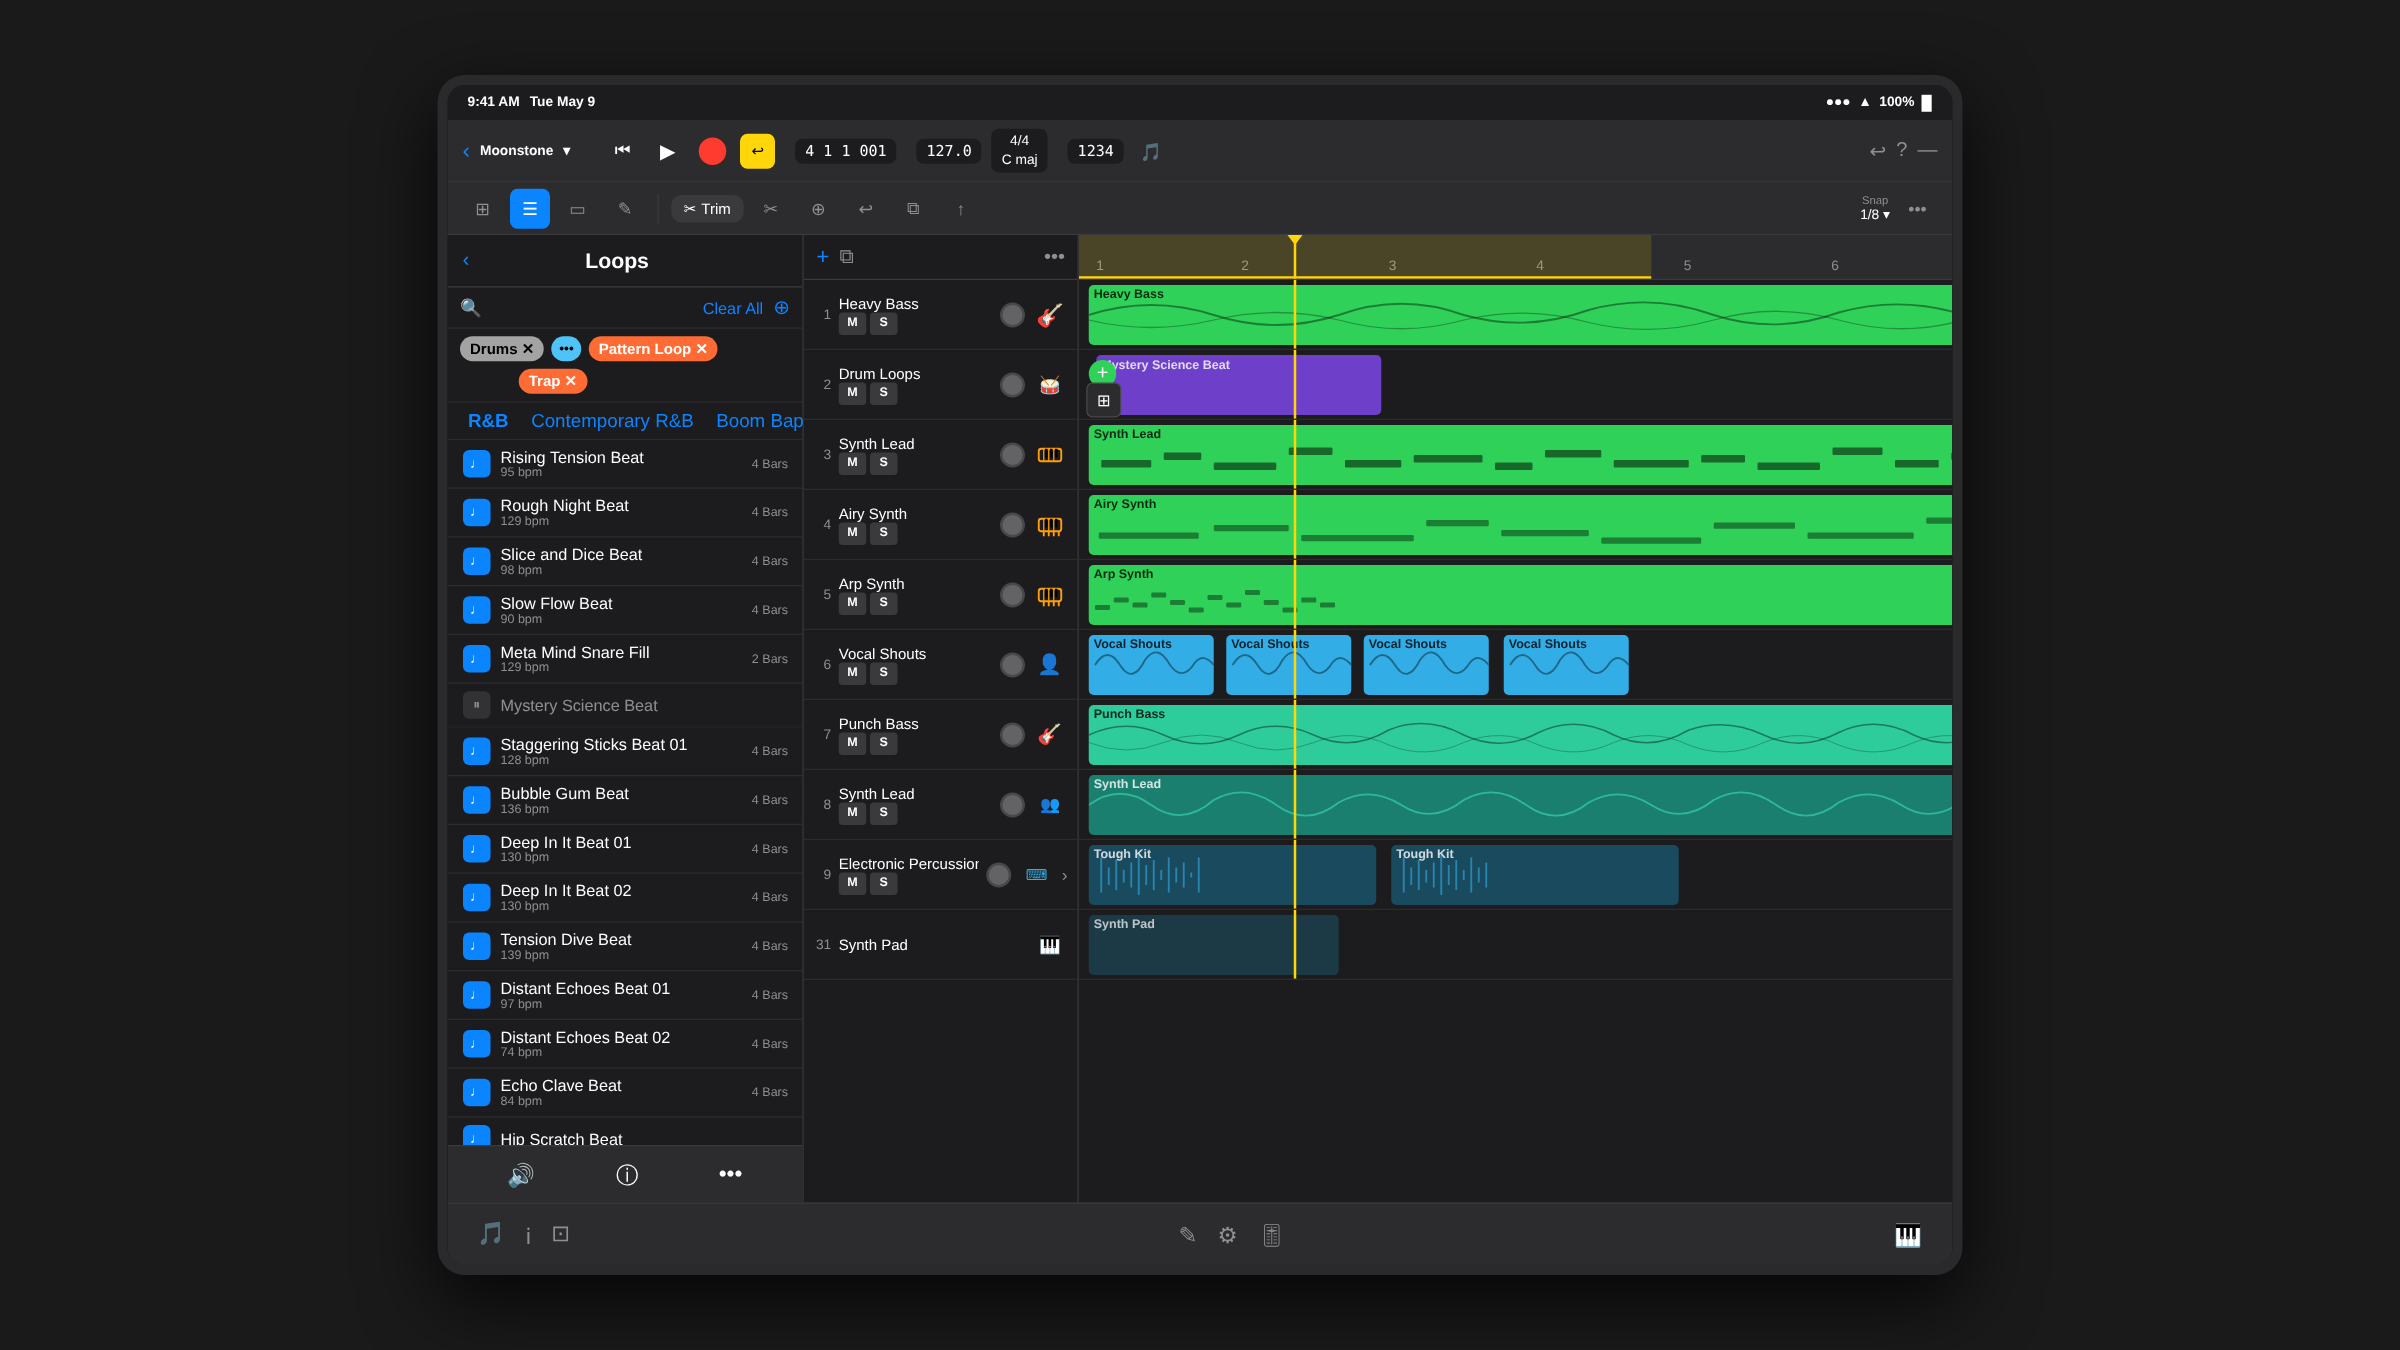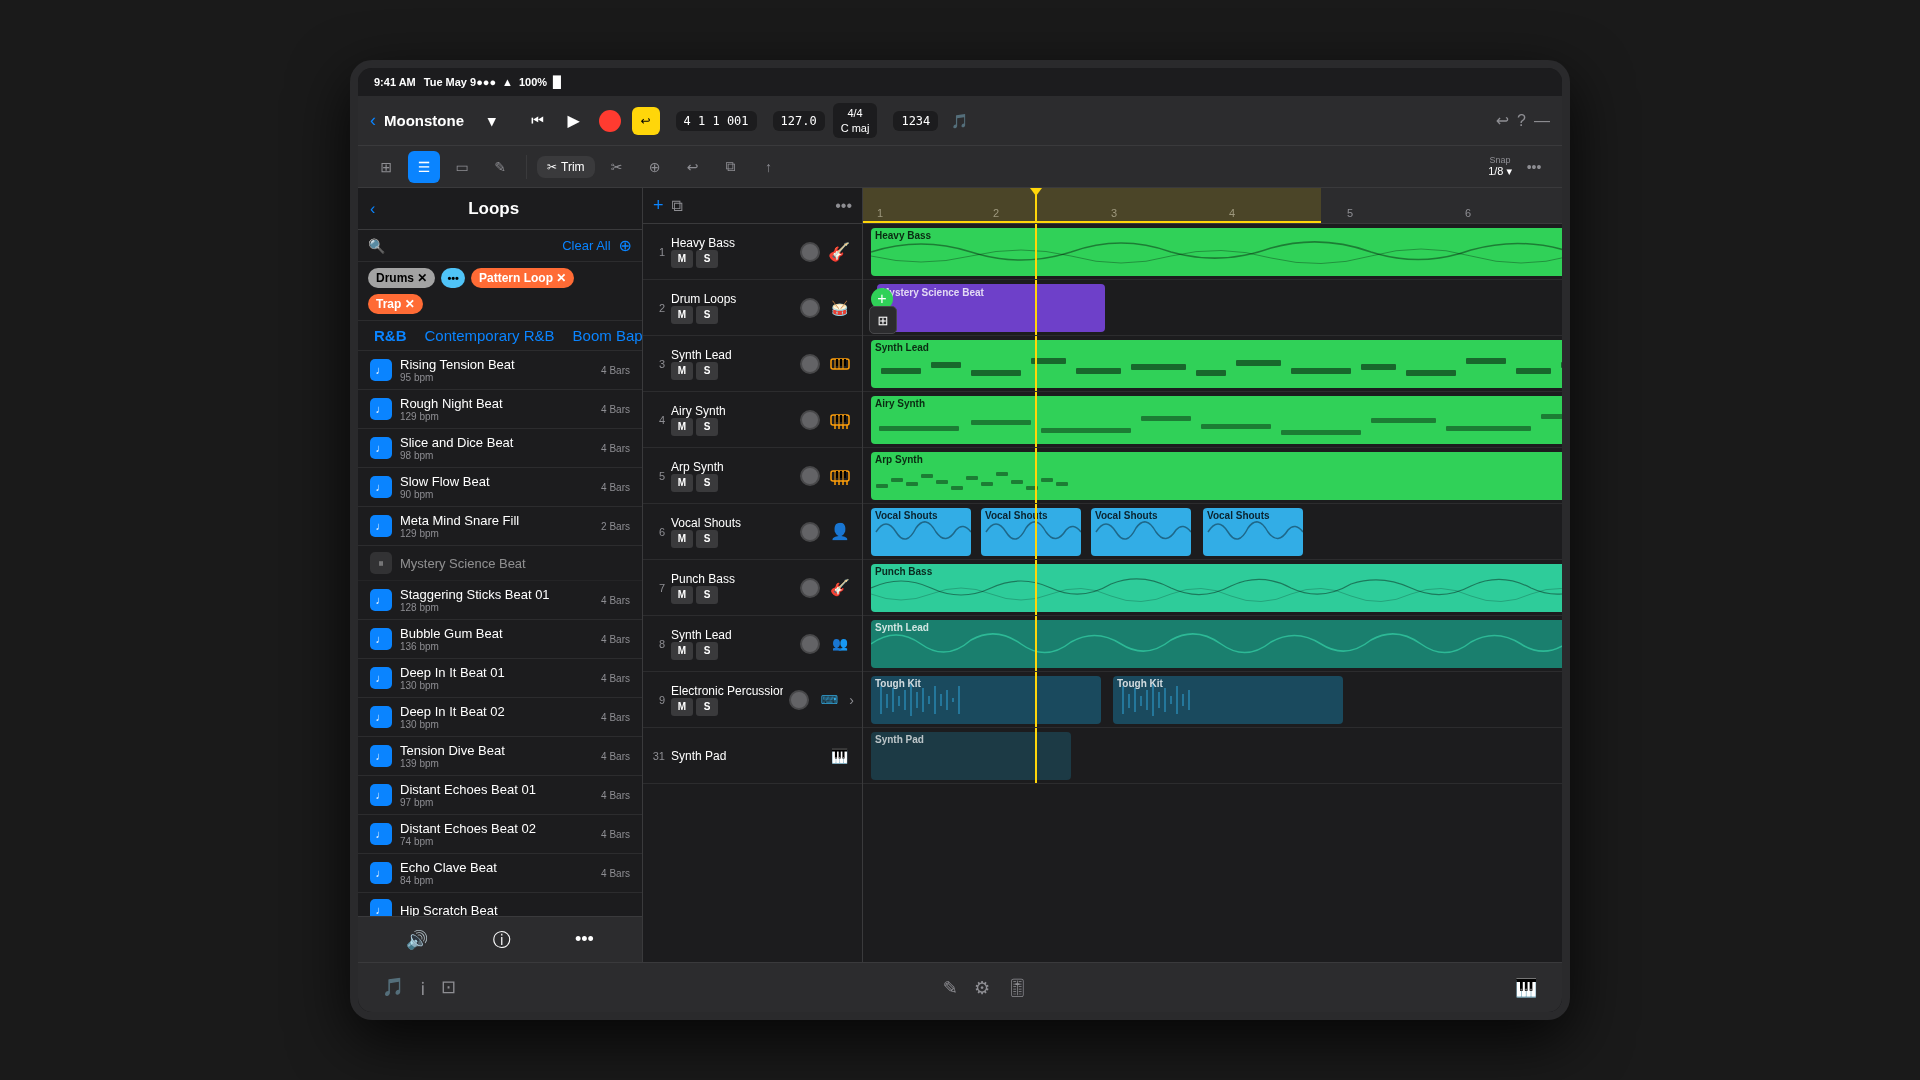--- a/index.html
+++ b/index.html
@@ -21,21 +21,21 @@
       border: 8px solid #2a2a2c;
       position: relative;
       overflow: hidden;
       box-shadow: 0 20px 60px rgba(0,0,0,0.8);
     }
     .status-bar {
       height: 28px;
       background: #1c1c1e;
       display: flex;
       align-items: center;
-      justify-content: flex-start;
+      justify-content: space-between;
       padding: 0 16px;
       font-size: 11px;
       color: #fff;
       font-weight: 600;
     }
     .status-left { display: flex; gap: 8px; align-items: center; }
     .status-right { display: flex; gap: 6px; align-items: center; font-size: 11px; }
     .app-container {
       display: flex;
       flex-direction: column;
@@ -45,21 +45,21 @@
     
     .top-toolbar {
       height: 50px;
       background: #2c2c2e;
       display: flex;
       align-items: center;
       padding: 0 12px;
       gap: 8px;
       border-bottom: 1px solid #3a3a3c;
     }
-    .project-nav { display: flex; align-items: center; gap: 24px; color: #fff; font-size: 15px; font-weight: 600; }
+    .project-nav { display: flex; align-items: center; gap: 8px; color: #fff; font-size: 11px; font-weight: 600; }
     .back-btn { color: #0a84ff; font-size: 18px; cursor: pointer; }
     .transport-controls { display: flex; align-items: center; gap: 8px; margin-left: 20px; }
     .transport-btn {
       width: 28px; height: 28px;
       display: flex; align-items: center; justify-content: center;
       color: #fff; font-size: 14px; cursor: pointer;
     }
     .play-btn { color: #fff; font-size: 16px; }
     .record-btn {
       width: 22px; height: 22px;
@@ -172,21 +172,21 @@
     .tag {
       border-radius: 12px;
       padding: 3px 8px;
       font-size: 12px;
       font-weight: 600;
       display: flex; align-items: center; gap: 4px;
       cursor: pointer;
     }
     .tag-drums { background: #a3a3a3; color: #000; }
     .tag-pattern { background: #ff6b35; color: #fff; }
-    .tag-trap { background: #ff6b35; color: #fff; }
+    .tag-trap { background: #ff6b35; color: #fff; margin-left: 47px; }
     .tag-more { background: #4fc3f7; color: #000; padding: 3px 6px; border-radius: 12px; font-size: 11px; }
     .sub-tags {
       display: flex;
       padding: 4px 10px;
       gap: 6px;
       border-bottom: 1px solid #2c2c2e;
       overflow-x: auto;
     }
     .sub-tag {
       color: #0a84ff; font-size: 15px; cursor: pointer; white-space: nowrap;

